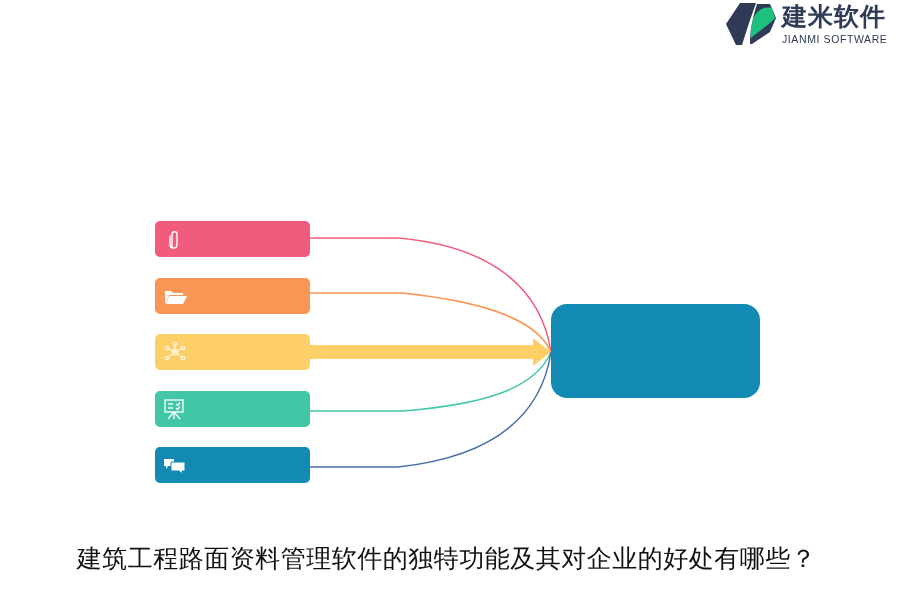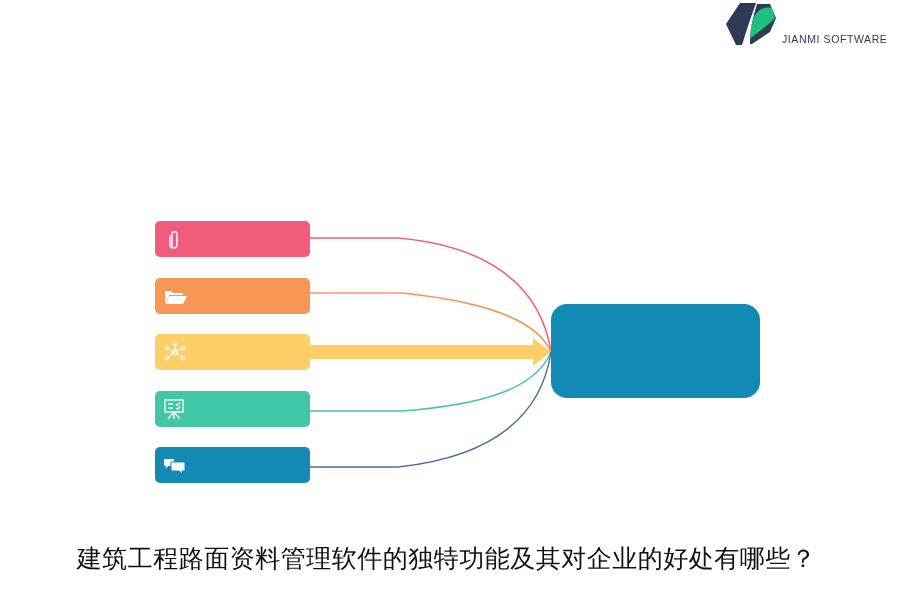--- a/index.html
+++ b/index.html
@@ -16,20 +16,21 @@
 </style>
 </head>
 <body>
 
 <div class="logo">
   <svg class="logo-mark" viewBox="0 0 50 44">
     <polygon points="14,1 30,1 22,24 16,43 10,43 0,22" fill="#2e3a56"></polygon>
     <path d="M31,2 L44,2 L50,16 L44,30 L26,42 L24,42 C24,30 26,18 31,2 Z" fill="#2e3a56"></path>
     <path d="M27,18 C30,8 38,4 46,6 L49,16 C44,22 34,28 25,36 C24,30 25,24 27,18 Z" fill="#1fbf7e"></path>
   </svg>
+  <div class="logo-cn">建米软件</div>
   <div class="logo-en">JIANMI SOFTWARE</div>
 </div>
 
 <svg class="diagram" viewBox="0 0 900 600">
   <path d="M310,238 L398,238 C480,245 540,280 551,352" fill="none" stroke="#f15b7c" stroke-width="1.5"></path>
   <path d="M310,293 L402,293 C470,300 535,315 551,352" fill="none" stroke="#f89656" stroke-width="1.5"></path>
   <rect x="310" y="345" width="224" height="14" fill="#ffcf67"></rect>
   <polygon points="533,338 551,352 533,366" fill="#ffcf67"></polygon>
   <path d="M310,411 L402,411 C480,405 535,390 551,352" fill="none" stroke="#42c6a8" stroke-width="1.5"></path>
   <path d="M310,467 L398,467 C480,458 540,425 551,352" fill="none" stroke="#4a6fa8" stroke-width="1.5"></path>

